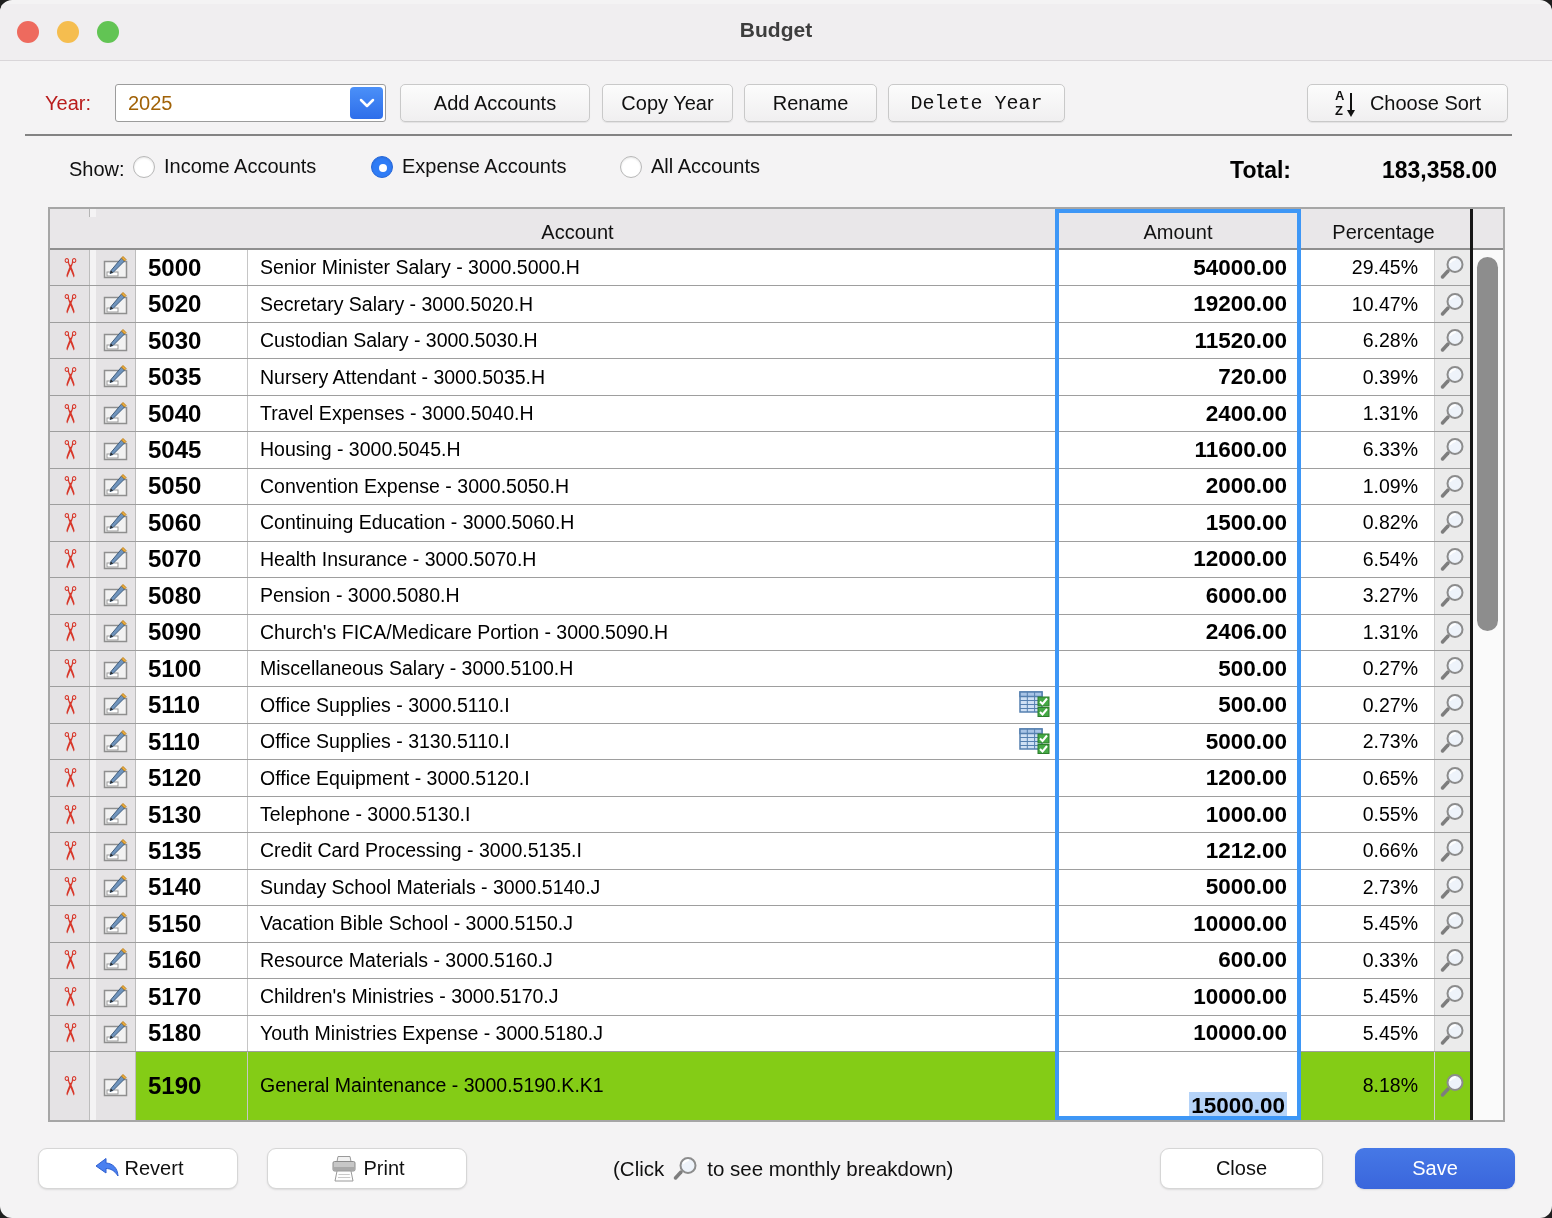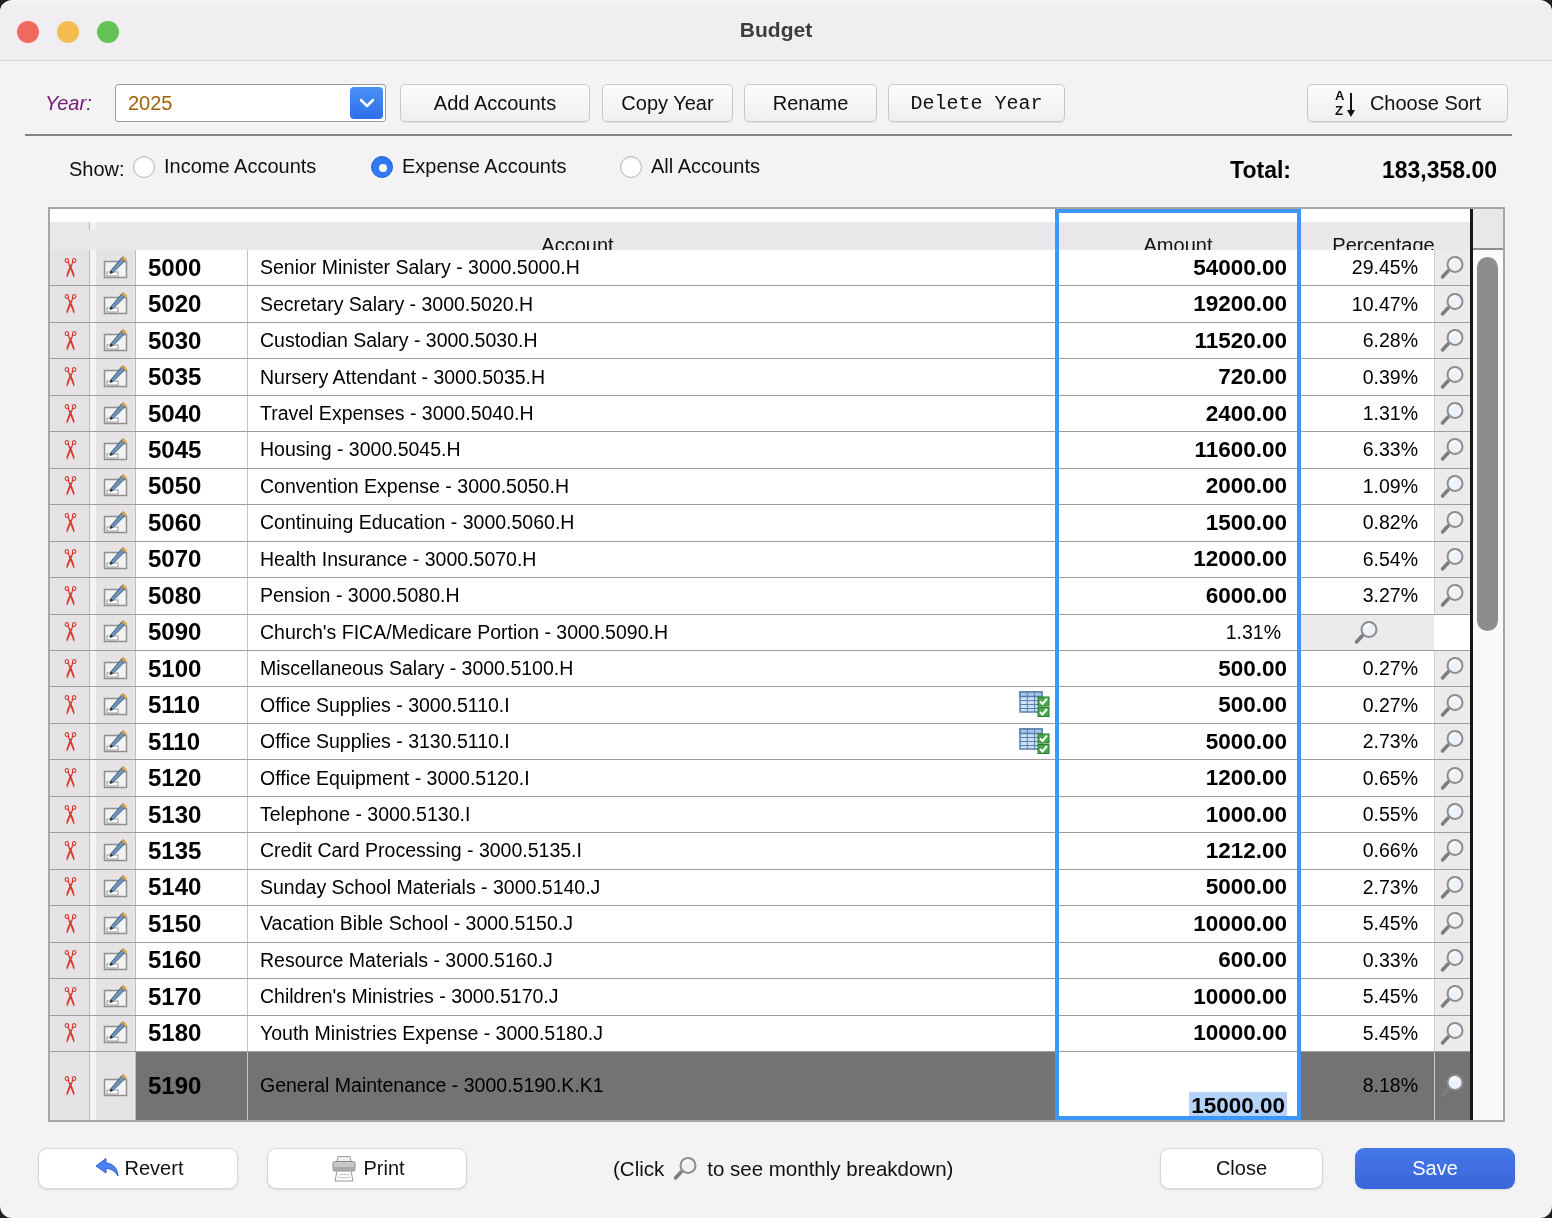--- a/index.html
+++ b/index.html
@@ -6,21 +6,21 @@
   body{width:1552px;height:1218px;background:#1f1f1f;font-family:"Liberation Sans",sans-serif;position:relative;}
   .window{position:absolute;inset:0;background:#f4f3f4;border-radius:12px;overflow:hidden;}
   
   .titlebar{position:absolute;top:4px;left:0;right:0;height:56px;background:#f0eef0;border-bottom:1px solid #d9d6d9;}
   .light{position:absolute;top:17px;width:22px;height:22px;border-radius:50%;}
   .light.red{left:17px;background:#ee6a5e;}
   .light.yellow{left:57px;background:#f5bd4f;}
   .light.green{left:97px;background:#62c454;}
   .title{position:absolute;top:14px;left:0;right:0;text-align:center;font-size:21px;font-weight:bold;color:#3d3d3d;}
   
-  .ylabel{position:absolute;left:45px;top:92px;font-size:20px;color:#701a75;font-style:italic;}
+  .ylabel{position:absolute;left:45px;top:92px;font-size:20px;color:#b91c1c;}
   .select{position:absolute;left:115px;top:84px;width:271px;height:38px;background:#fff;border:1px solid #9c9c9c;border-radius:3px;box-sizing:border-box;}
   .select .value{line-height:36px;padding-left:12px;font-size:20px;color:#a16207;}
   .select .chev{position:absolute;right:2px;top:2px;bottom:2px;width:33px;background:linear-gradient(#4b90f8,#2e6eea);border-radius:4px;display:flex;align-items:center;justify-content:center;}
   .tbtn{position:absolute;top:84px;height:38px;background:linear-gradient(#fcfcfc,#f0eff0);border:1px solid #c9c9c9;border-radius:5px;font-size:20px;color:#101010;display:flex;align-items:center;justify-content:center;box-sizing:border-box;box-shadow:0 1px 1px rgba(0,0,0,0.07);gap:10px;}
   #btn-add{left:400px;width:190px;}
   #btn-copy{left:602px;width:131px;}
   #btn-rename{left:744px;width:133px;}
   #btn-delete{left:888px;width:177px;font-family:Liberation Mono, monospace;}
   #btn-sort{left:1307px;width:201px;}
   .sep{position:absolute;left:25px;right:40px;top:134px;height:2px;background:#838383;}
@@ -28,36 +28,36 @@
   .slabel{position:absolute;left:45px;top:158px;font-size:20px;color:#101010;margin-left:24px;}
   .radio{position:absolute;top:155px;display:flex;align-items:center;gap:9px;font-size:20px;color:#101010;}
   #radio-0{left:133px;} #radio-1{left:371px;} #radio-2{left:620px;}
   .circle{width:22px;height:22px;border-radius:50%;background:#fff;border:1px solid #b7b7b7;box-sizing:border-box;box-shadow:inset 0 1px 2px rgba(0,0,0,0.10);position:relative;flex:0 0 auto;}
   .radio.selected .circle{background:#2f7cf6;border-color:#2767d8;}
   .radio.selected .circle::after{content:"";position:absolute;left:7px;top:7px;width:8px;height:8px;border-radius:50%;background:#fff;}
   .total-label{position:absolute;top:157px;right:261px;font-size:23px;font-weight:bold;color:#000;}
   .total-value{position:absolute;top:157px;right:55px;font-size:23px;font-weight:bold;color:#000;}
   
   .table{position:absolute;left:48px;top:207px;width:1457px;height:915px;background:#fff;border:2px solid #a6a6a6;box-sizing:border-box;}
-  .thead{position:absolute;left:0;top:13px;width:1420px;height:41px;display:grid;grid-template-columns:40px 6px 40px 112px 811px 238px 173px;background:#e9e7e9;border-bottom:2px solid #8f8f8f;box-sizing:border-box;font-size:20px;color:#111;}
+  .thead{position:absolute;left:0;top:0;width:1420px;height:41px;display:grid;grid-template-columns:40px 6px 40px 112px 811px 238px 173px;background:#e9e7e9;border-bottom:2px solid #8f8f8f;box-sizing:border-box;font-size:20px;color:#111;}
   .thead>div{display:flex;align-items:center;justify-content:center;}
   .h-del{border-right:1px solid #b5b5b5;}
   .h-gap{background:#f4f3f4;}
   .rows{position:absolute;left:0;top:41px;width:1420px;bottom:0;display:flex;flex-direction:column;}
   .row{flex:1;display:grid;grid-template-columns:40px 6px 40px 112px 811px 238px 137px 36px;border-top:1px solid #9e9e9e;box-sizing:border-box;}
   .row:first-child{border-top:none;}
   .c-del{background:#e5e3e5;border-right:1px solid #bdbdbd;display:flex;align-items:center;justify-content:center;}
   .c-gap{background:#f4f3f4;}
   .c-edit{background:#e5e3e5;border-right:1px solid #bdbdbd;display:flex;align-items:center;justify-content:center;}
   .c-num{background:#fff;border-right:1px solid #c6c6c6;font-weight:bold;font-size:24px;display:flex;align-items:center;padding-left:12px;color:#000;}
   .c-name{background:#fff;font-size:19.5px;display:flex;align-items:center;justify-content:space-between;padding-left:12px;padding-right:8px;color:#000;}
   .c-amt{background:#fff;font-weight:bold;font-size:22.5px;display:flex;align-items:center;justify-content:flex-end;padding-right:10px;color:#000;}
   .c-pct{background:#fff;font-size:19.5px;display:flex;align-items:center;justify-content:flex-end;padding-right:16px;color:#000;}
   .c-mag{background:#ebebeb;border-left:1px solid #cfcfcf;display:flex;align-items:center;justify-content:center;}
-  .row.hl .c-num,.row.hl .c-name,.row.hl .c-pct,.row.hl .c-mag{background:#737373;}
+  .row.hl .c-num,.row.hl .c-name,.row.hl .c-pct,.row.hl .c-mag{background:#84cc16;}
   .row.hl .c-amt .val{background:#b5d3f8;padding:1px 2px;margin-top:40px;}
   .scissors{font-size:26px;color:#d8382b;transform:rotate(90deg);display:inline-block;line-height:1;}
   .amount-sel{position:absolute;left:1005px;top:0;width:246px;height:100%;border:4px solid #3e97f6;box-sizing:border-box;pointer-events:none;z-index:6;}
   .vline{position:absolute;left:1420px;top:0;bottom:0;width:3px;background:#161616;z-index:4;}
   .track{position:absolute;left:1423px;top:0;bottom:0;width:30px;background:#fafafa;}
   .track-head{position:absolute;left:1423px;top:0;width:30px;height:41px;background:#e9e7e9;border-bottom:2px solid #8f8f8f;box-sizing:border-box;z-index:5;}
   .thumb{position:absolute;left:1427px;top:48px;width:21px;height:374px;border-radius:11px;background:#8d8d8d;z-index:6;}
   
   .fbtn{position:absolute;top:1148px;height:41px;background:#fff;border:1px solid #d6d6d6;border-radius:9px;display:flex;align-items:center;justify-content:center;gap:4px;font-size:20px;color:#101010;box-sizing:border-box;box-shadow:0 1px 2px rgba(0,0,0,0.10);}
   #btn-revert{left:38px;width:200px;}
@@ -484,20 +484,23 @@
                 <polygon points="18.5,2 21.5,5 10,16.5 7,17.5 8,14.5" fill="#6f94bd" stroke="#3f5d7c"></polygon>
                 <polygon points="18.5,2 20,0.5 23,3.5 21.5,5" fill="#f2b13e" stroke="#b97f1f"></polygon>
                 <polygon points="8,14.5 7,17.5 10,16.5" fill="#2c2c2c"></polygon>
               </svg>
             </span>
           </div>
           <div class="c-num">5090</div>
           <div class="c-name">
             <span>Church's FICA/Medicare Portion - 3000.5090.H</span>
           </div>
+          <div class="c-amt">
+            <span class="val">2406.00</span>
+          </div>
           <div class="c-pct">1.31%</div>
           <div class="c-mag">
             <span style="display:inline-flex;">
               <svg width="27" height="27" viewBox="0 0 27 27">
                 <line x1="9" y1="17" x2="3.5" y2="23" stroke="#7d7d7d" stroke-width="3.5" stroke-linecap="round"></line>
                 <circle cx="16" cy="10.5" r="7.5" fill="#eef3fa" stroke="#8c8c8c" stroke-width="2"></circle>
                 <path d="M11.5 8 A6 6 0 0 1 16 5.2" stroke="#ffffff" stroke-width="2" fill="none" stroke-linecap="round"></path>
               </svg>
             </span>
           </div>

